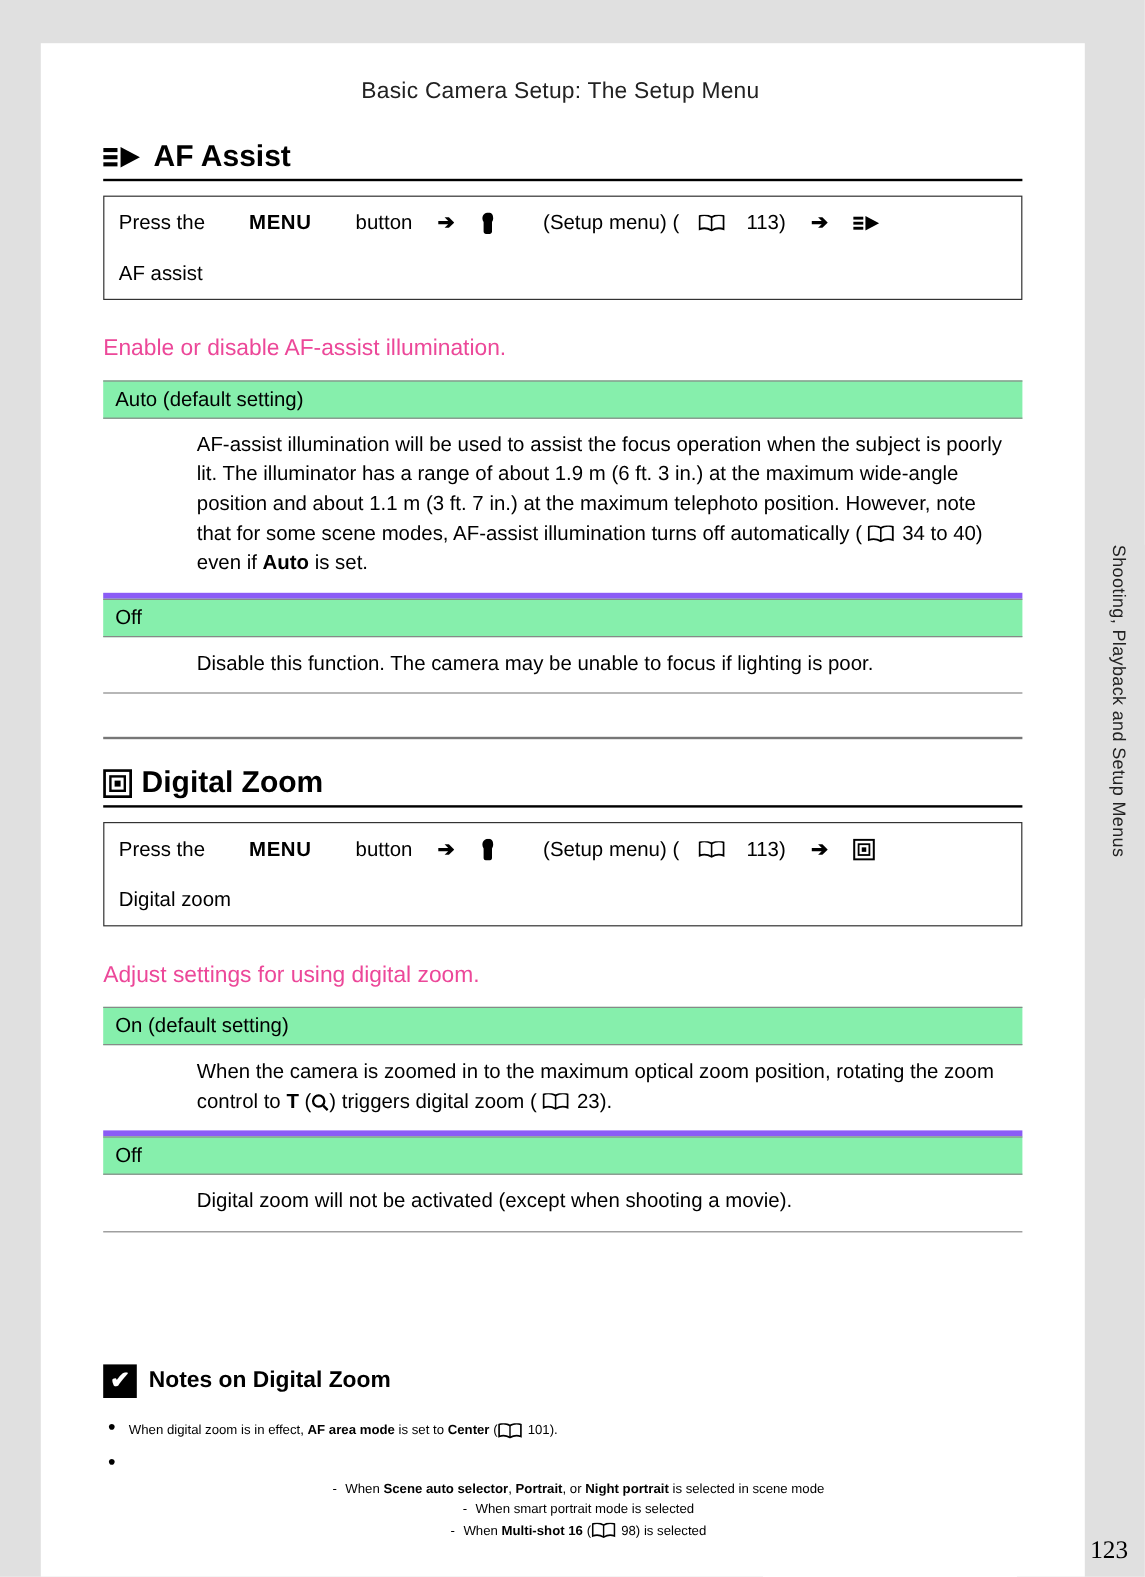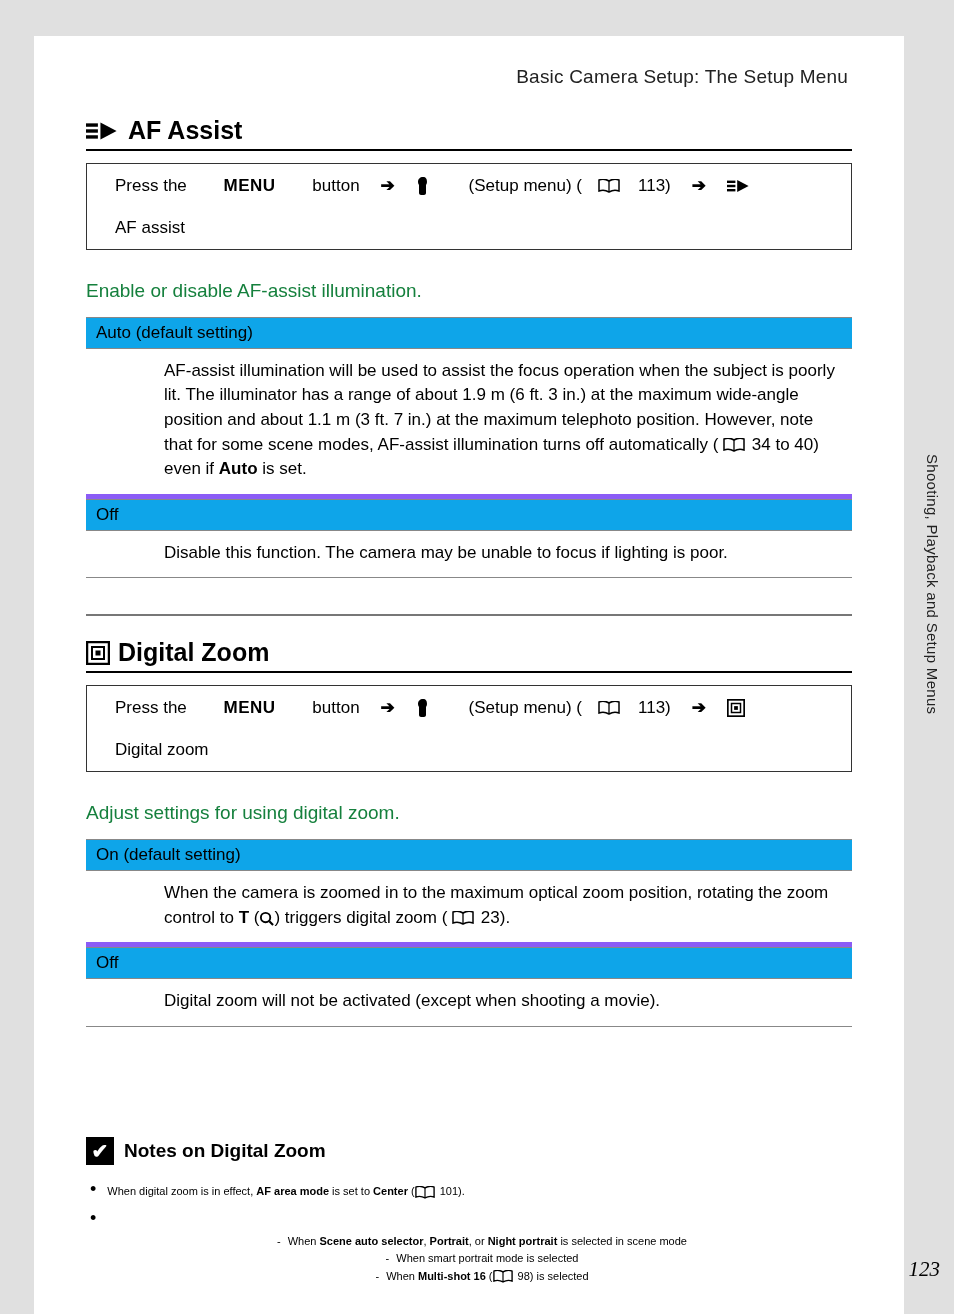--- a/index.html
+++ b/index.html
@@ -11,61 +11,61 @@
     position: relative;
     color: #000;
   }
   .page {
     background: #fff;
     position: absolute;
     left: 34px; top: 36px; right: 50px; bottom: 0;
     padding: 30px 52px 24px 52px;
   }
   .header-title {
-    text-align: right;
+    text-align: center;
     font-size: 19px;
     color: #222;
     margin-bottom: 28px;
     padding-right: 4px;
     letter-spacing: 0.2px;
   }
   .section-heading {
     display: flex;
     align-items: center;
     font-weight: 700;
     font-size: 25px;
     border-bottom: 2px solid #000;
     padding-bottom: 4px;
     margin-bottom: 12px;
     gap: 8px;
   }
   .icon-svg { width: 34px; height: 24px; flex-shrink: 0; }
   .icon-svg.sq { width: 24px; }
   .breadcrumb-box {
     border: 1px solid #333;
-    padding: 9px 28px;
+    padding: 9px 12px;
     font-size: 17px;
     margin-bottom: 28px;
     line-height: 1.5;
     display: flex; align-items: center; flex-wrap: wrap; gap: 16px;
   }
   .menu-label { font-family: "Arial Narrow", Arial, sans-serif; font-weight: 700; letter-spacing: 0.5px; }
   .arrow { font-weight: 700; margin: 0 5px; }
   .book-icon { display:inline-flex; align-items:center; margin-right:2px; vertical-align:middle;}
   .inline-icon { display:inline-flex; align-items:center; vertical-align:middle; }
   .body-text {
     font-size: 19px;
-    color: #15803d;
+    color: #ec4899;
     margin-bottom: 12px;
     line-height: 1.4;
     font-weight: 300;
   }
   .option-table { border: 0; width: 100%; margin-bottom: 36px; }
   .option-header {
-    background: #0ea5e9;
+    background: #86efac;
     border-top: 1px solid #888;
     border-bottom: 1px solid #888;
     padding: 5px 10px;
     font-size: 17px;
   }
   .option-body {
     padding: 10px 10px 12px 78px;
     font-size: 17px;
     line-height: 1.45;
     border-bottom: 5px solid #8b5cf6;
@@ -88,21 +88,21 @@
     display:flex; align-items:center; justify-content:flex-start;
     letter-spacing: 0.3px;
   }
   .notes-section { margin-top: 110px; }
   .notes-heading { display:flex; align-items:center; gap:10px; font-weight:700; font-size:19px; margin-bottom:10px;}
   .check-icon { width:28px; height:28px; background:#000; display:inline-flex; align-items:center; justify-content:center; color:#fff; font-size:20px; font-weight:900;}
   .notes-list { list-style: none; padding-left: 4px; font-size: 11px; line-height:1.6;}
   .notes-list > li::before { content: "• "; font-size:18px; margin-left: 0; margin-right:6px;}
   .sub-list { list-style:none; padding-left: 22px; text-align: center; }
   .sub-list > li::before { content: "- "; margin-right:4px;}
-  .page-num { position:absolute; right:14px; bottom:32px; font-style:italic; font-size:21px; font-family: Georgia, serif; }
+  .page-num { position:absolute; right:14px; bottom:10px; font-size:21px; font-family: Georgia, serif; }
   .mid-divider{ border:none; border-top:2px solid #777; margin: 0 0 22px 0;}
   .t-letter{ font-family: Arial; font-weight:900; }
 </style>
 </head>
 <body>
 
 <div class="side-tab"></div>
 <div class="side-label">Shooting, Playback and Setup Menus</div>
 
 <div class="page">

